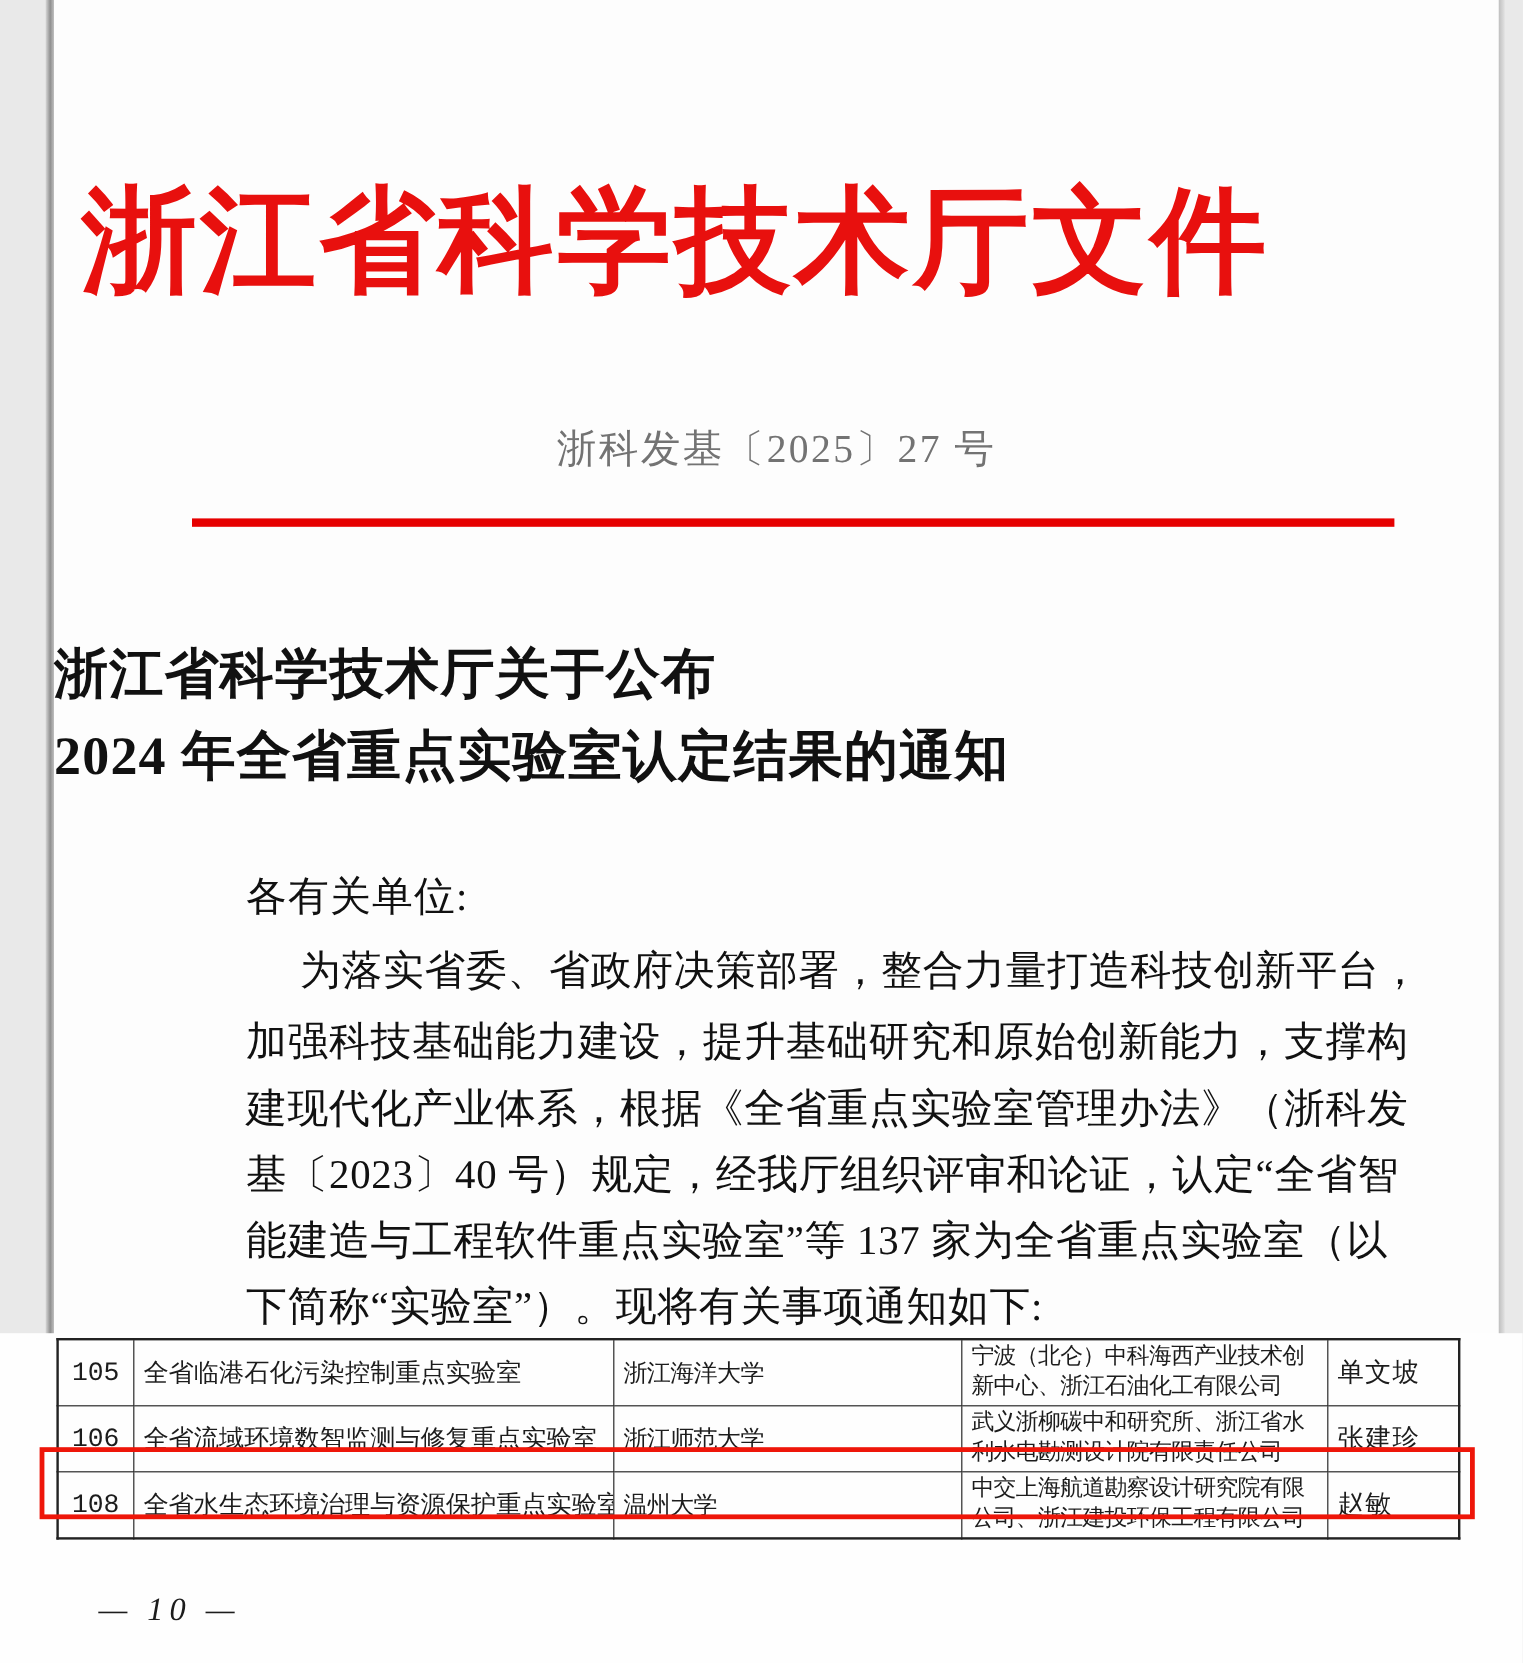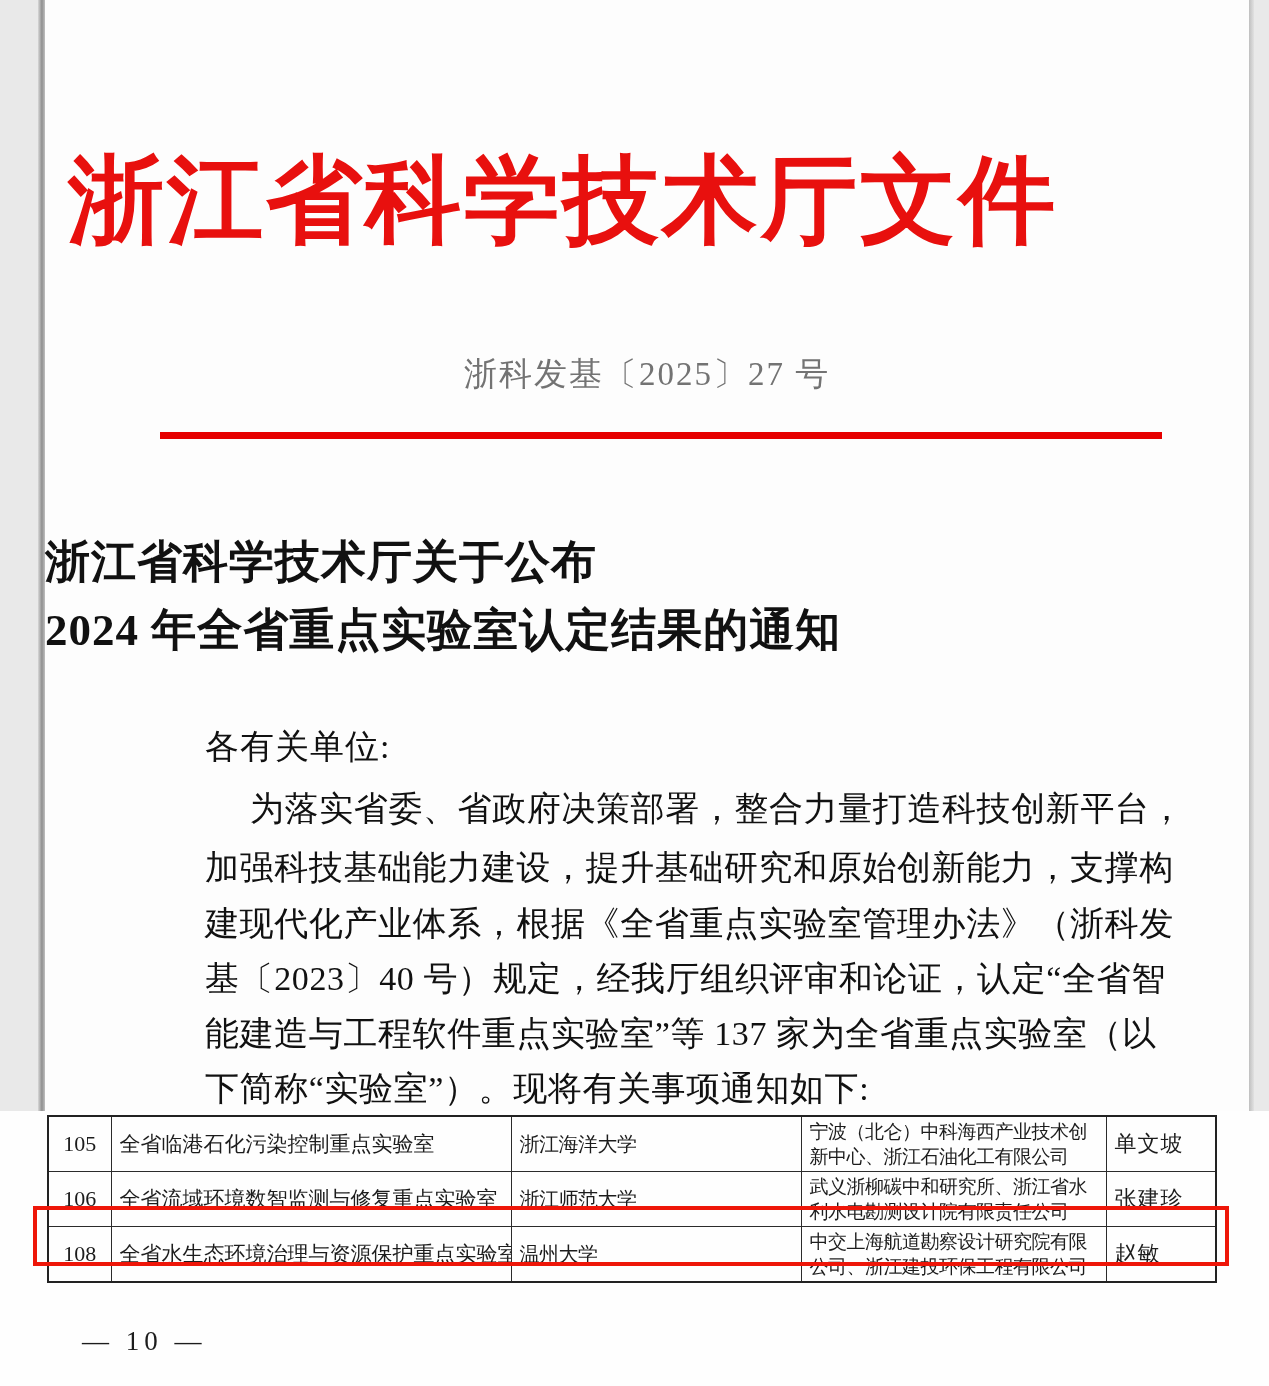--- a/index.html
+++ b/index.html
@@ -87,21 +87,21 @@
   .bottom-sheet {
     left: 0; top: 1111px; width: 1269px; height: 275px;
     background: #fefefe;
   }
   table.results {
     position: absolute;
     left: 47px; top: 1115px;
     width: 1168px;
     border-collapse: collapse;
     table-layout: fixed;
-    font-family: Liberation Serif, serif;
+    font-family: Liberation Mono, monospace;
     border-radius: 30px;
   }
   table.results td {
     border: 1.5px solid #2b2b2b;
     color: #1c1c1c;
     vertical-align: middle;
     padding: 2px 8px;
     overflow: hidden;
   }
   table.results { border: 2px solid #222; }
@@ -129,20 +129,21 @@
     background: transparent;
     pointer-events: none;
   }
 
   .page-number {
     left: 82px; top: 1326px;
     font-size: 27px;
     color: #1c1c1c;
     letter-spacing: 5px;
     white-space: nowrap;
+    font-style: italic;
   }
 </style>
 </head>
 <body>
 
 <div class="abs page-edge-left"></div>
 <div class="abs top-page"></div>
 <div class="abs page-edge-right"></div>
 
 <div class="abs letterhead">浙江省科学技术厅文件</div>

